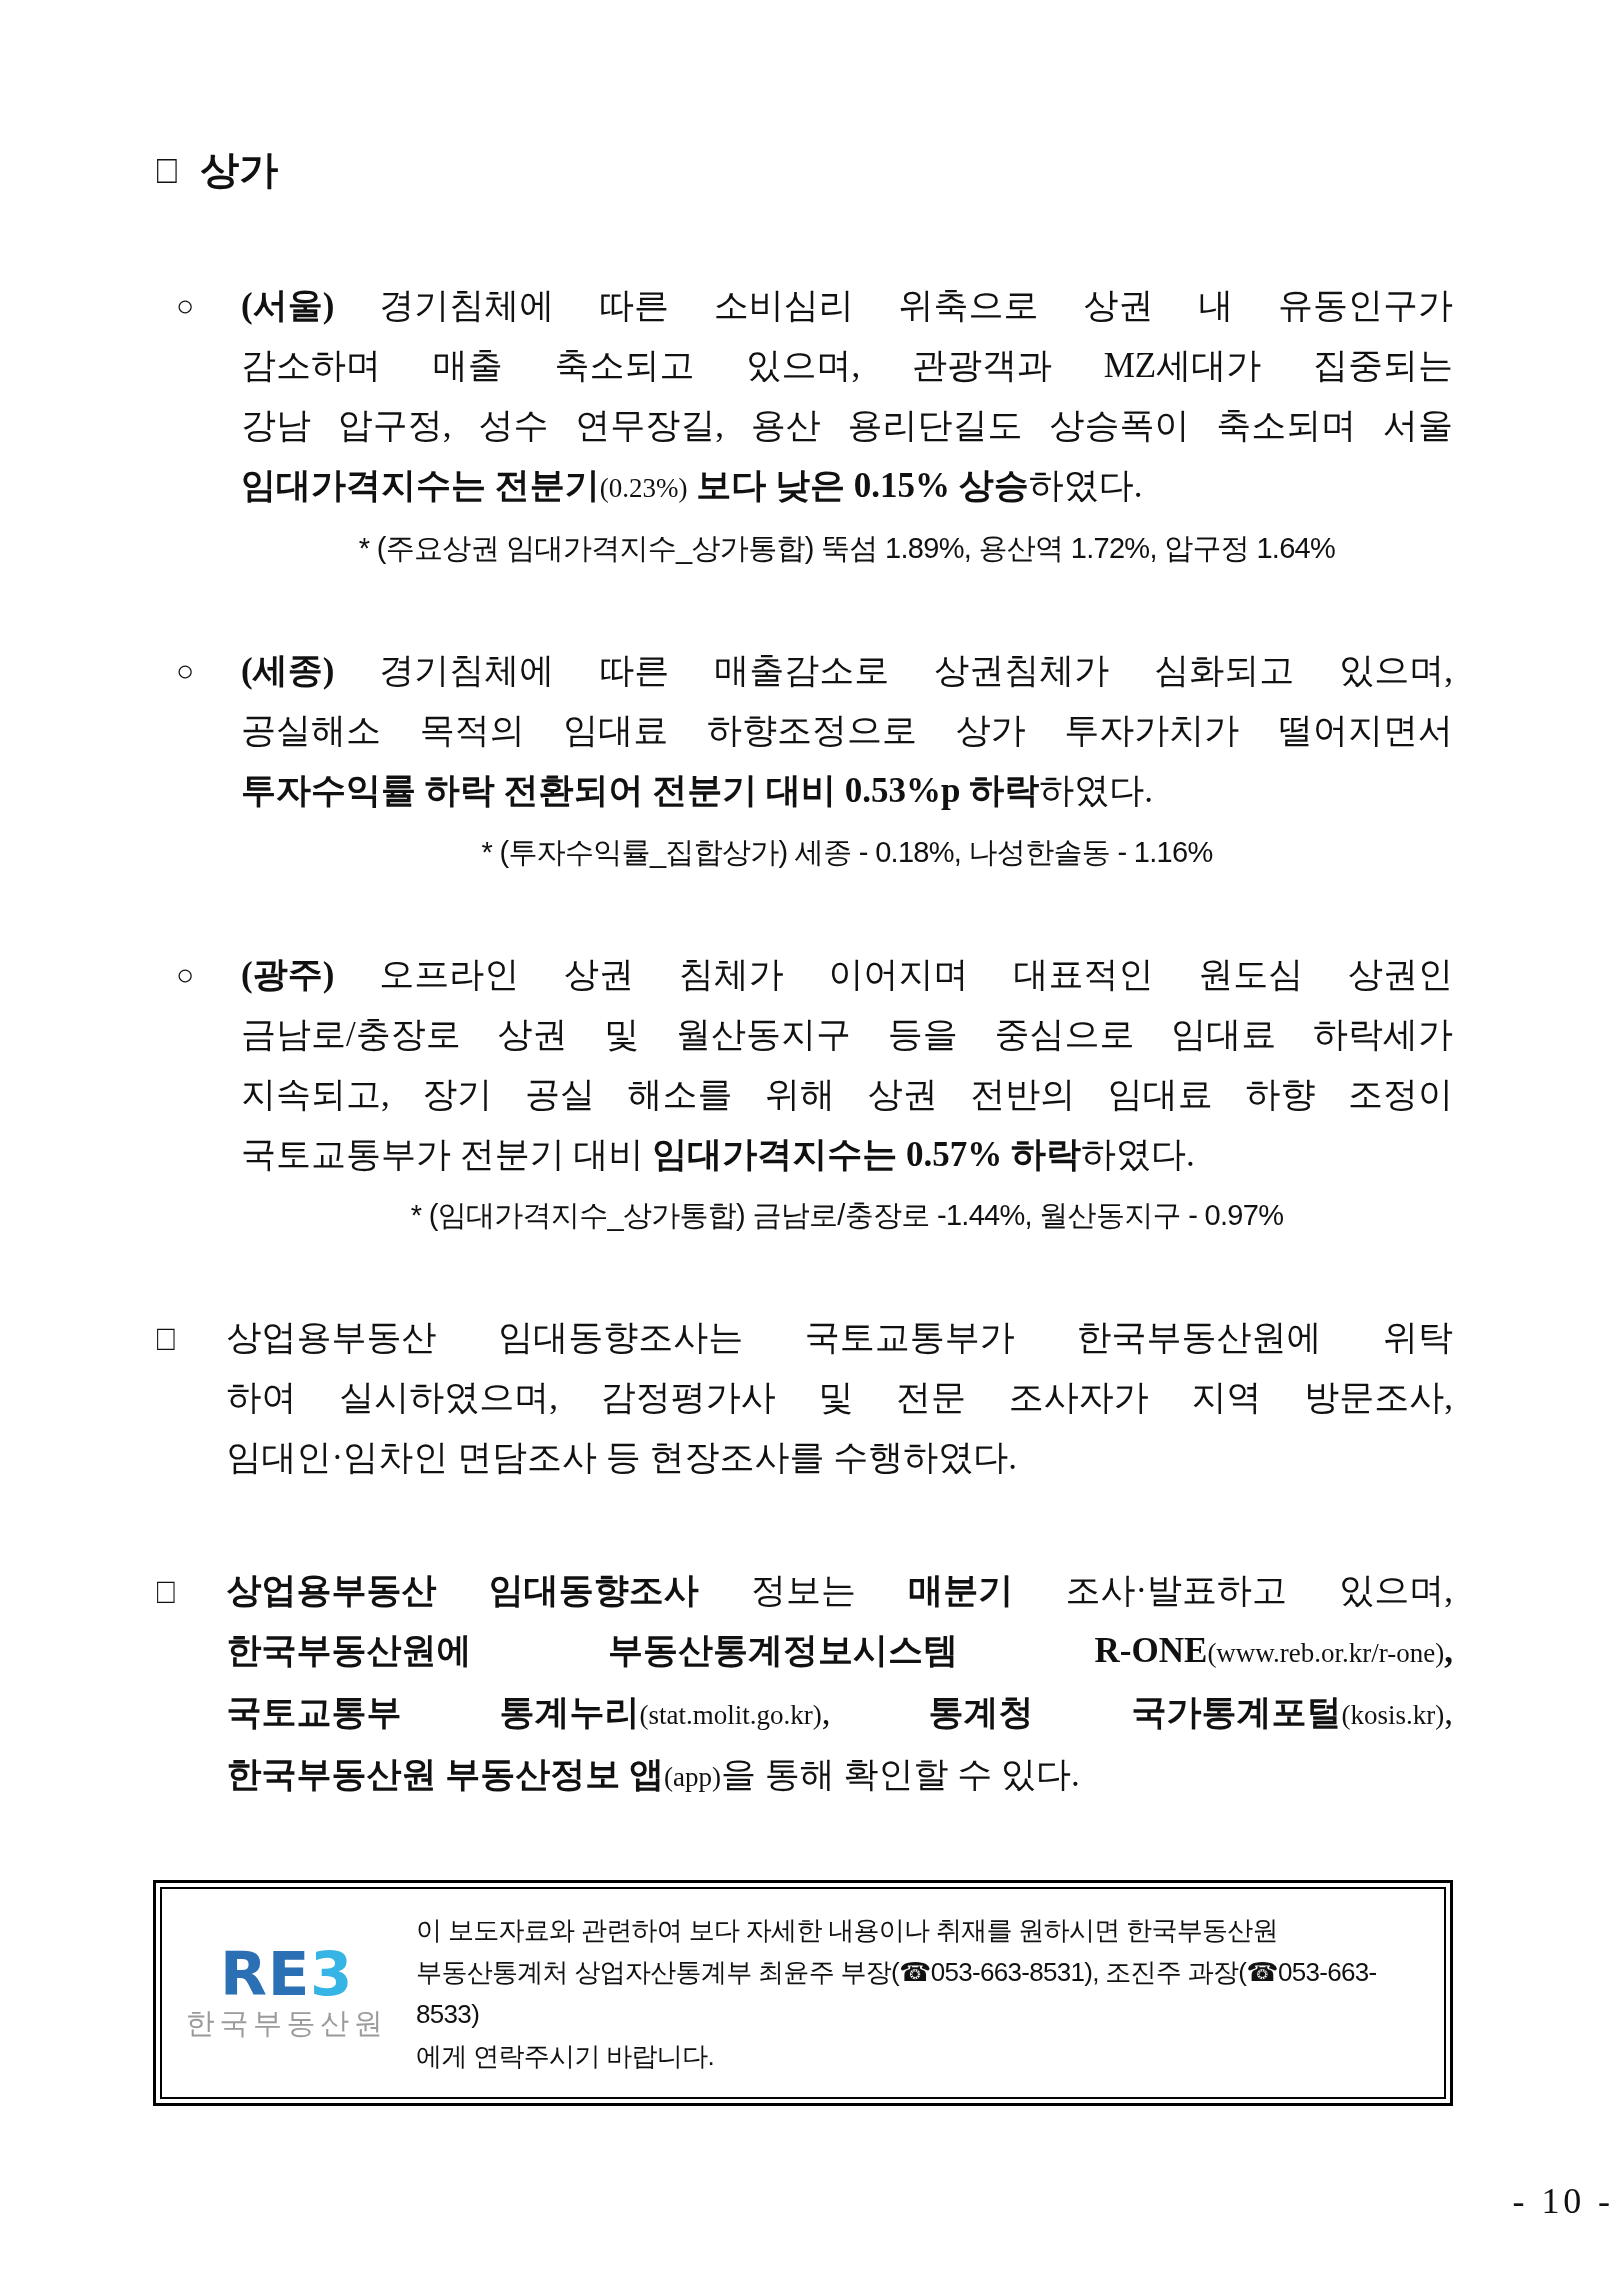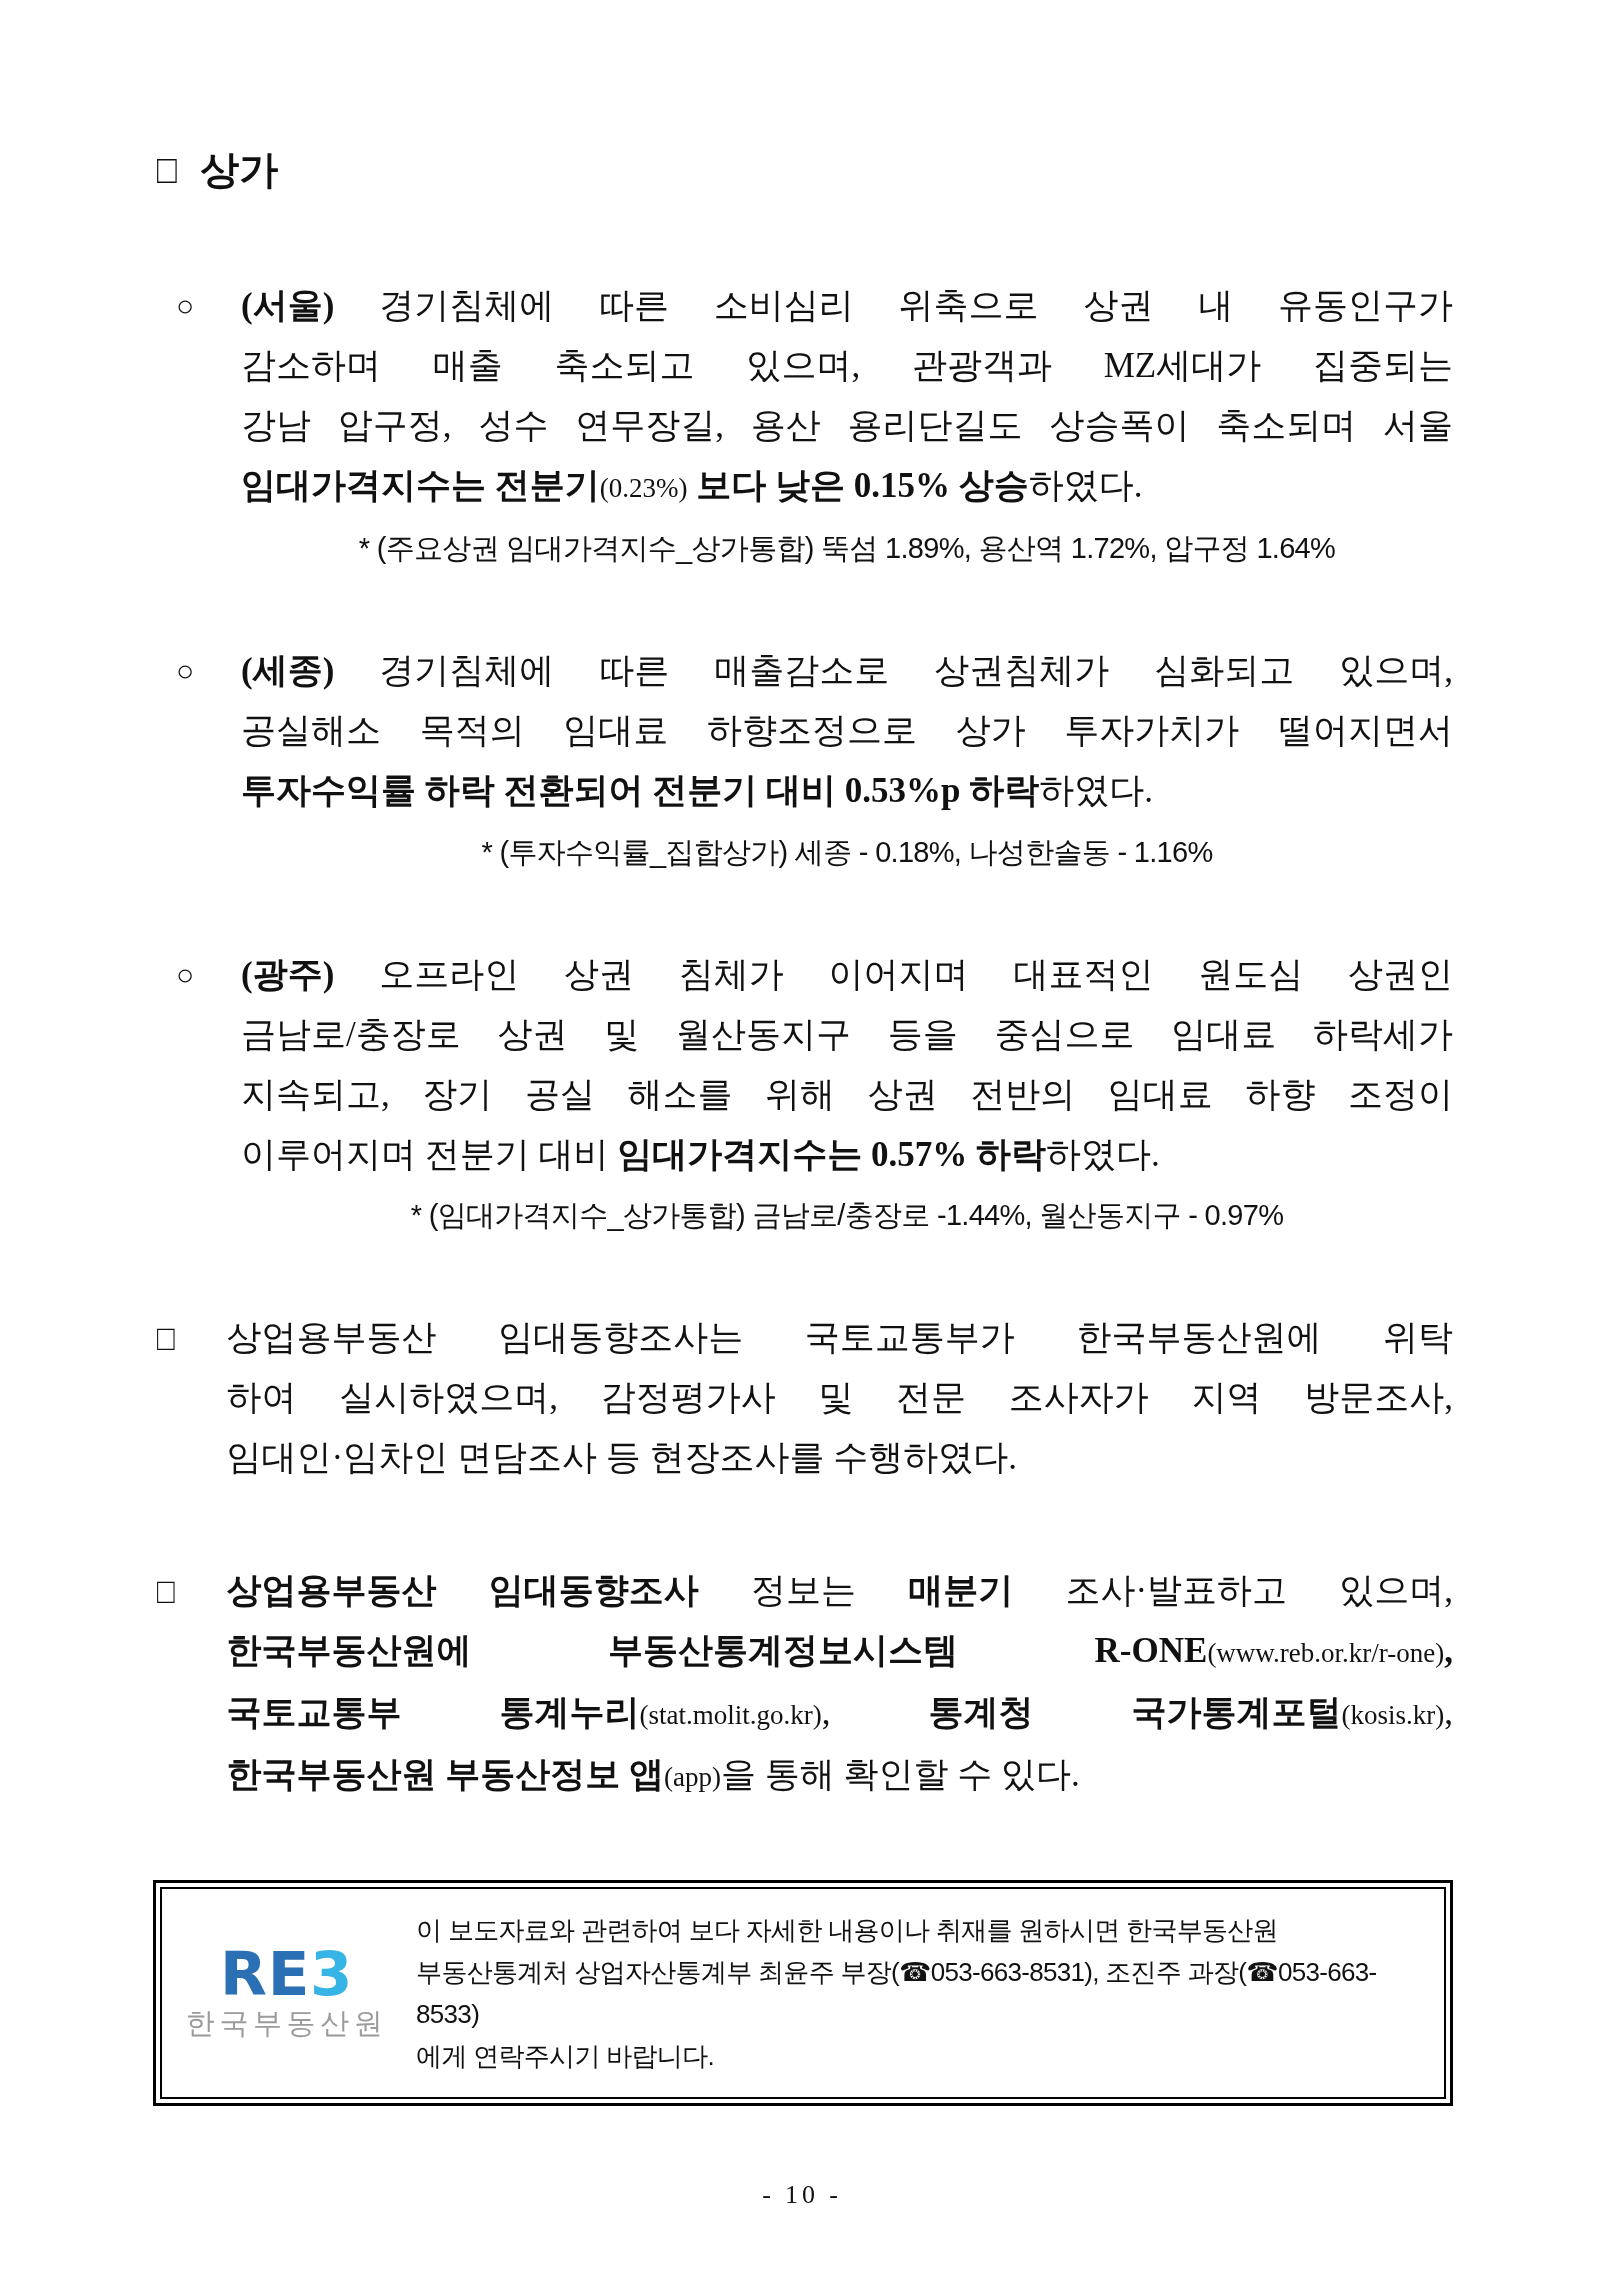--- a/index.html
+++ b/index.html
@@ -59,22 +59,22 @@
     font-family:"DejaVu Sans","Liberation Sans",sans-serif;
     font-size:29px;letter-spacing:4.6px;margin-top:0;font-weight:500;
   }
   .contact-text{
     flex:1;
     font-family:"Liberation Sans","DejaVu Sans",sans-serif;
     font-size:26px;line-height:42px;letter-spacing:-0.7px;
   }
   
   .page-number{
-    position:absolute;left:0;right:12px;top:2180px;
-    text-align:center;font-size:26px;letter-spacing:3.9px;
+    position:absolute;left:0;right:2px;top:2180px;
+    text-align:right;font-size:36px;letter-spacing:3.9px;
   }
 </style>
 </head>
 <body>
 
 <div class="page">
 
   <div class="heading">
     <span class="hmark">□</span>
     <span>상가</span>
@@ -99,21 +99,21 @@
           <div class="line"><span class="b">투자수익률 하락 전환되어 전분기 대비 0.53%p 하락</span><span>하였다.</span></div>
           <div class="footnote">* (투자수익률_집합상가) 세종 - 0.18%, 나성한솔동 - 1.16%</div>
         </div>
       </div>
       <div class="para bullet">
         <span class="marker">○</span>
         <div class="lines">
           <div class="line just"><span class="b">(광주)</span><span> 오프라인 상권 침체가 이어지며 대표적인 원도심 상권인</span></div>
           <div class="line just"><span>금남로/충장로 상권 및 월산동지구 등을 중심으로 임대료 하락세가</span></div>
           <div class="line just"><span>지속되고, 장기 공실 해소를 위해 상권 전반의 임대료 하향 조정이</span></div>
-          <div class="line"><span>이루어지며 전분기 대비 </span><span class="b">임대가격지수는 0.57% 하락</span><span>하였다.</span></div>
+          <div class="line"><span>국토교통부가 전분기 대비 </span><span class="b">임대가격지수는 0.57% 하락</span><span>하였다.</span></div>
           <div class="footnote">* (임대가격지수_상가통합) 금남로/충장로 -1.44%, 월산동지구 - 0.97%</div>
         </div>
       </div>
       <div class="para note">
         <span class="marker">□</span>
         <div class="lines">
           <div class="line just"><span>상업용부동산 임대동향조사는 국토교통부가 한국부동산원에 위탁</span></div>
           <div class="line just"><span>하여 실시하였으며, 감정평가사 및 전문 조사자가 지역 방문조사,</span></div>
           <div class="line"><span>임대인·임차인 면담조사 등 현장조사를 수행하였다.</span></div>
         </div>

